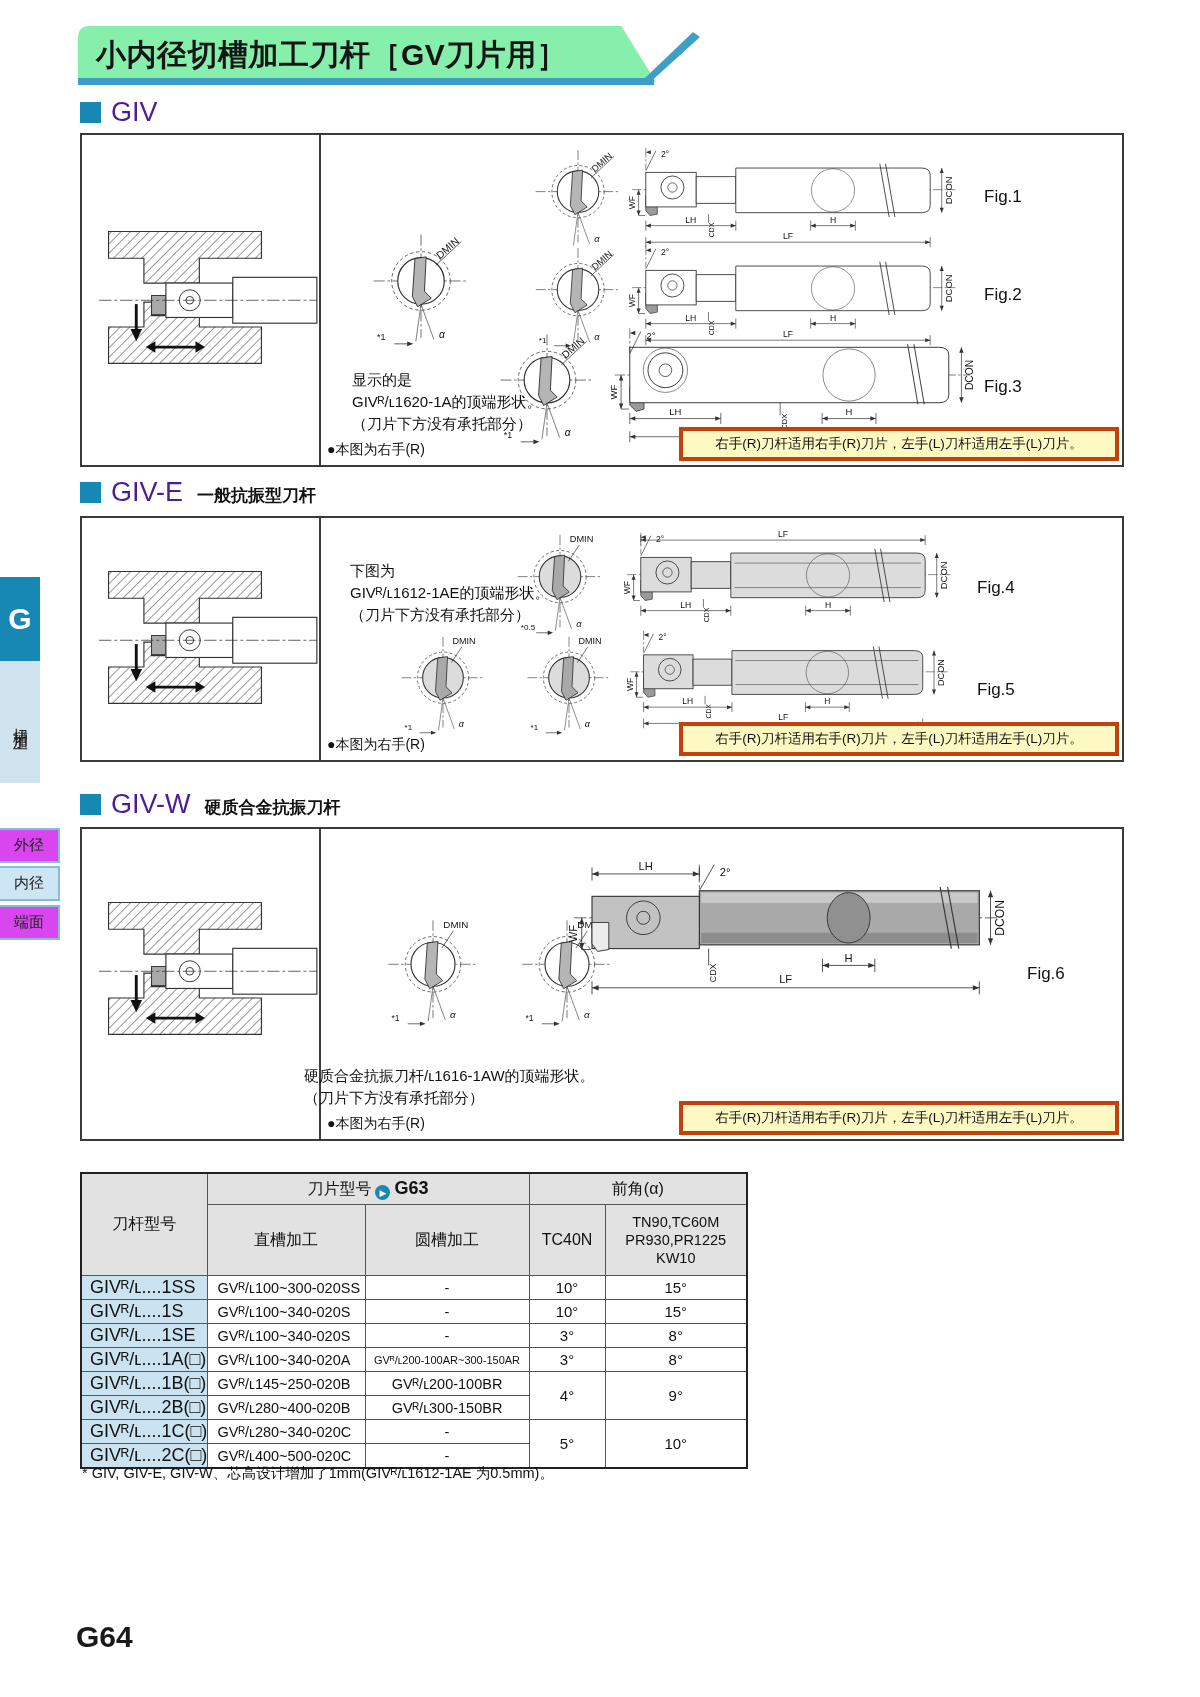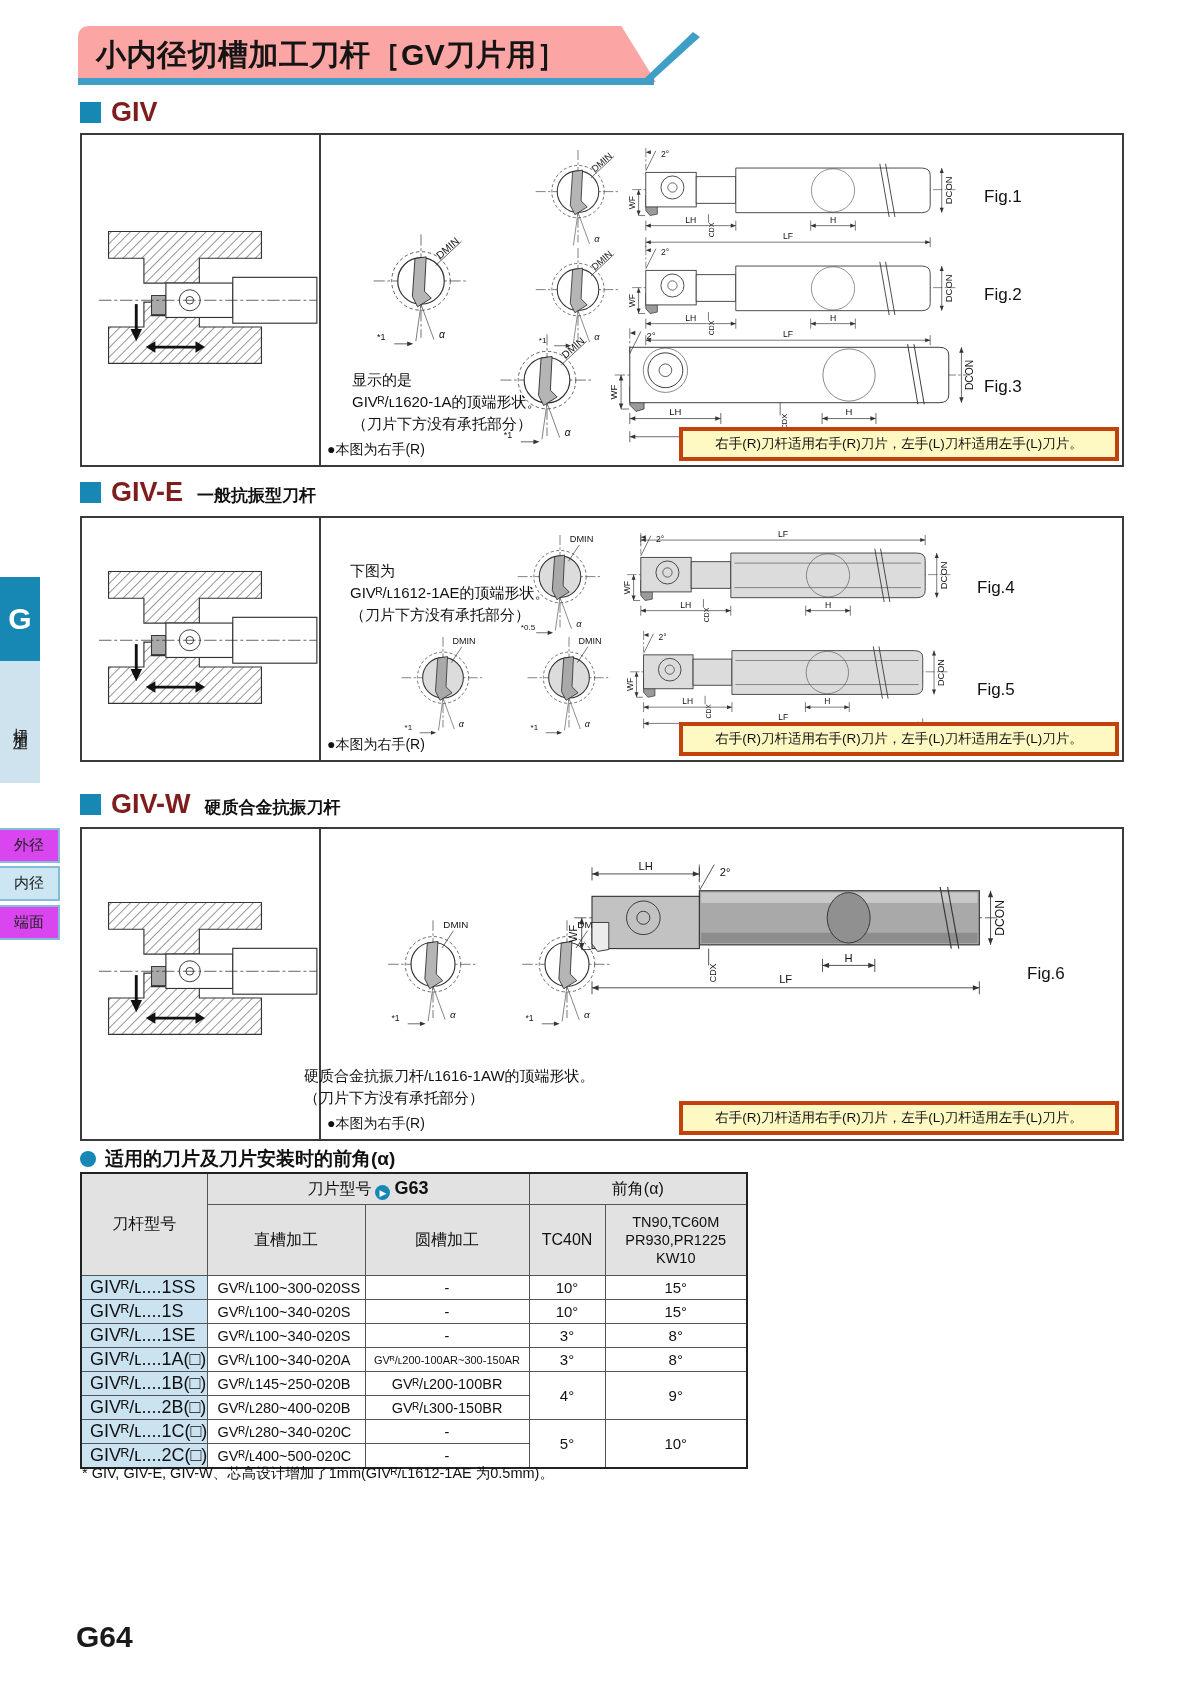--- a/index.html
+++ b/index.html
@@ -1,27 +1,27 @@
 <!DOCTYPE html>
 <html><head>
 <meta charset="utf-8">
 <style>
   html,body{margin:0;padding:0;background:#fff;}
   body{font-family:"Liberation Sans","DejaVu Sans",sans-serif;}
   .page{position:relative;width:1200px;height:1697px;background:#fff;overflow:hidden;}
   .abs{position:absolute;}
   
-  .band{position:absolute;left:78px;top:26px;width:578px;height:56px;background:#fca5a5;
+  .band{position:absolute;left:78px;top:26px;width:578px;height:56px;background:#86efac;
         border-radius:10px 2px 0 0;clip-path:polygon(0 0,94% 0,100% 100%,0 100%);}
   .band h1{margin:0;padding:9px 0 0 18px;font-size:30px;font-weight:bold;color:#151515;letter-spacing:.5px;}
   .bandline{position:absolute;left:78px;top:26px;width:650px;height:66px;pointer-events:none;}
   
   .sechead{position:absolute;left:80px;display:flex;align-items:center;gap:10px;}
   .sq{width:21px;height:21px;background:#1787b4;flex:0 0 auto;}
-  .st{font-size:27px;font-weight:bold;color:#7f1d1d;}
+  .st{font-size:27px;font-weight:normal;color:#4c1d95;}
   .ss{font-size:17px;font-weight:bold;color:#111;margin-left:4px;padding-top:6px;}
   
   .figbox{position:absolute;left:80px;width:1040px;border:2px solid #3a3a3a;background:#fff;}
   .vdiv{position:absolute;left:237px;top:0;bottom:0;width:2px;background:#3a3a3a;}
   .note{position:absolute;font-size:15px;line-height:1.45;color:#111;}
   .handnote{position:absolute;left:245px;bottom:6px;font-size:14px;color:#111;}
   .rulestrip{position:absolute;right:3px;bottom:4px;width:432px;height:26px;background:#fef9c3;
              border:4px solid #c2410c;display:flex;align-items:center;justify-content:center;
              font-size:13.5px;color:#111;white-space:nowrap;}
   .figlabel{position:absolute;font-size:17px;color:#111;}
@@ -599,24 +599,20 @@
     <div class="handnote">●本图为右手(R)</div>
     <div class="rulestrip">右手(R)刀杆适用右手(R)刀片，左手(L)刀杆适用左手(L)刀片。</div>
   </div>
 
   <div class="gtab">G</div>
   <div class="cattab">切槽加工</div>
   <div class="sidetab" style="top:828px">外径</div>
   <div class="sidetab active" style="top:866px">内径</div>
   <div class="sidetab" style="top:905px">端面</div>
 
-  <div class="bullhead">
-    <span class="bull"></span>
-    <span>适用的刀片及刀片安装时的前角(α)</span>
-  </div>
 
   <table class="itab">
     <colgroup>
       <col style="width:126px">
         <col style="width:158px">
         <col style="width:164px">
       <col style="width:76px">
         <col style="width:142px">
     </colgroup>
     <thead>

